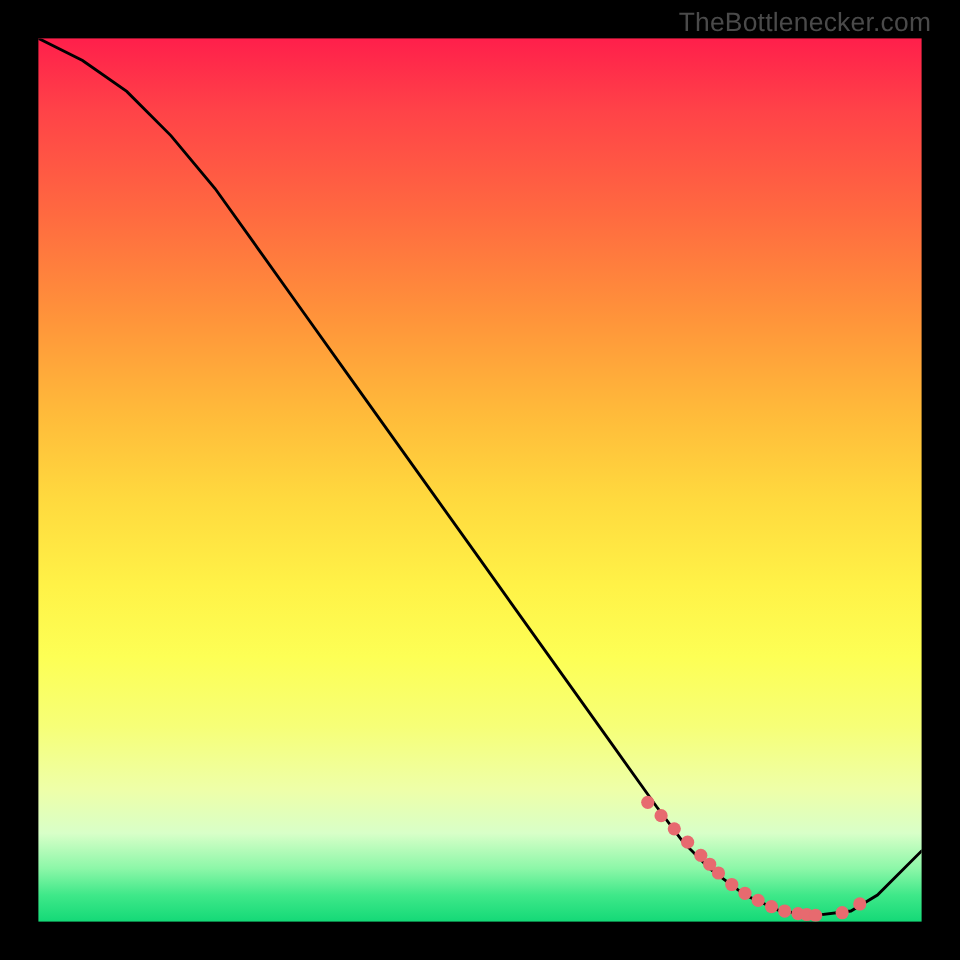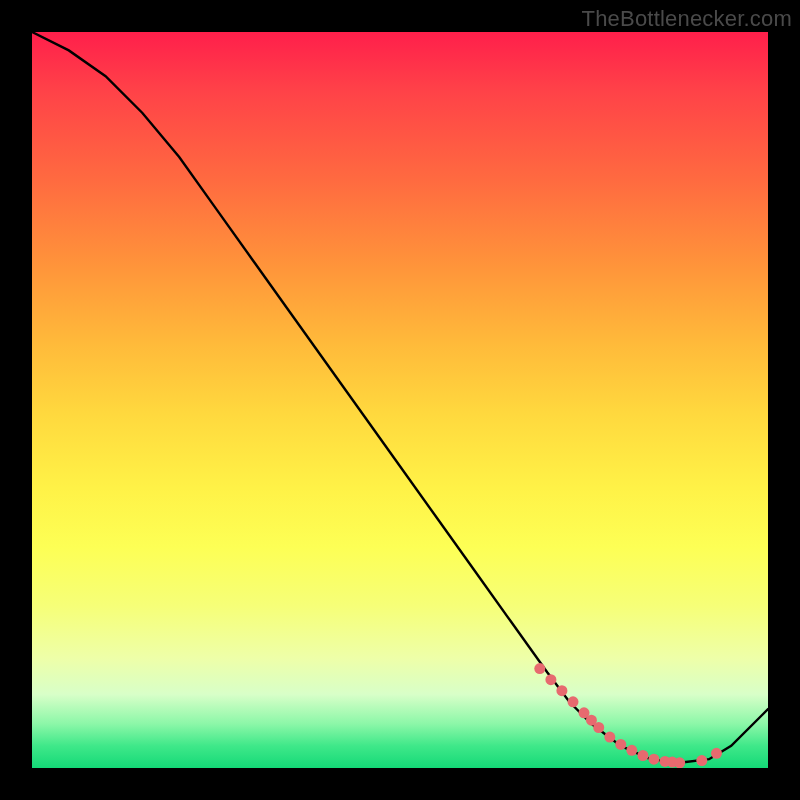--- a/index.html
+++ b/index.html
@@ -31,21 +31,21 @@
       #eeffa8 85%,
       #d8ffc8 90%,
       #8cf7a8 94%,
       #3fe889 97%,
       #14d977 100%
     );
   }
   .watermark {
     position: absolute;
     top: 6px;
-    right: 8px;
+    right: 24px;
     color: #4a4a4a;
     font-size: 22px;
     font-weight: 500;
     letter-spacing: 0.2px;
     z-index: 20;
   }
   svg.curve {
     position: absolute;
     left: 0;
     top: 0;

